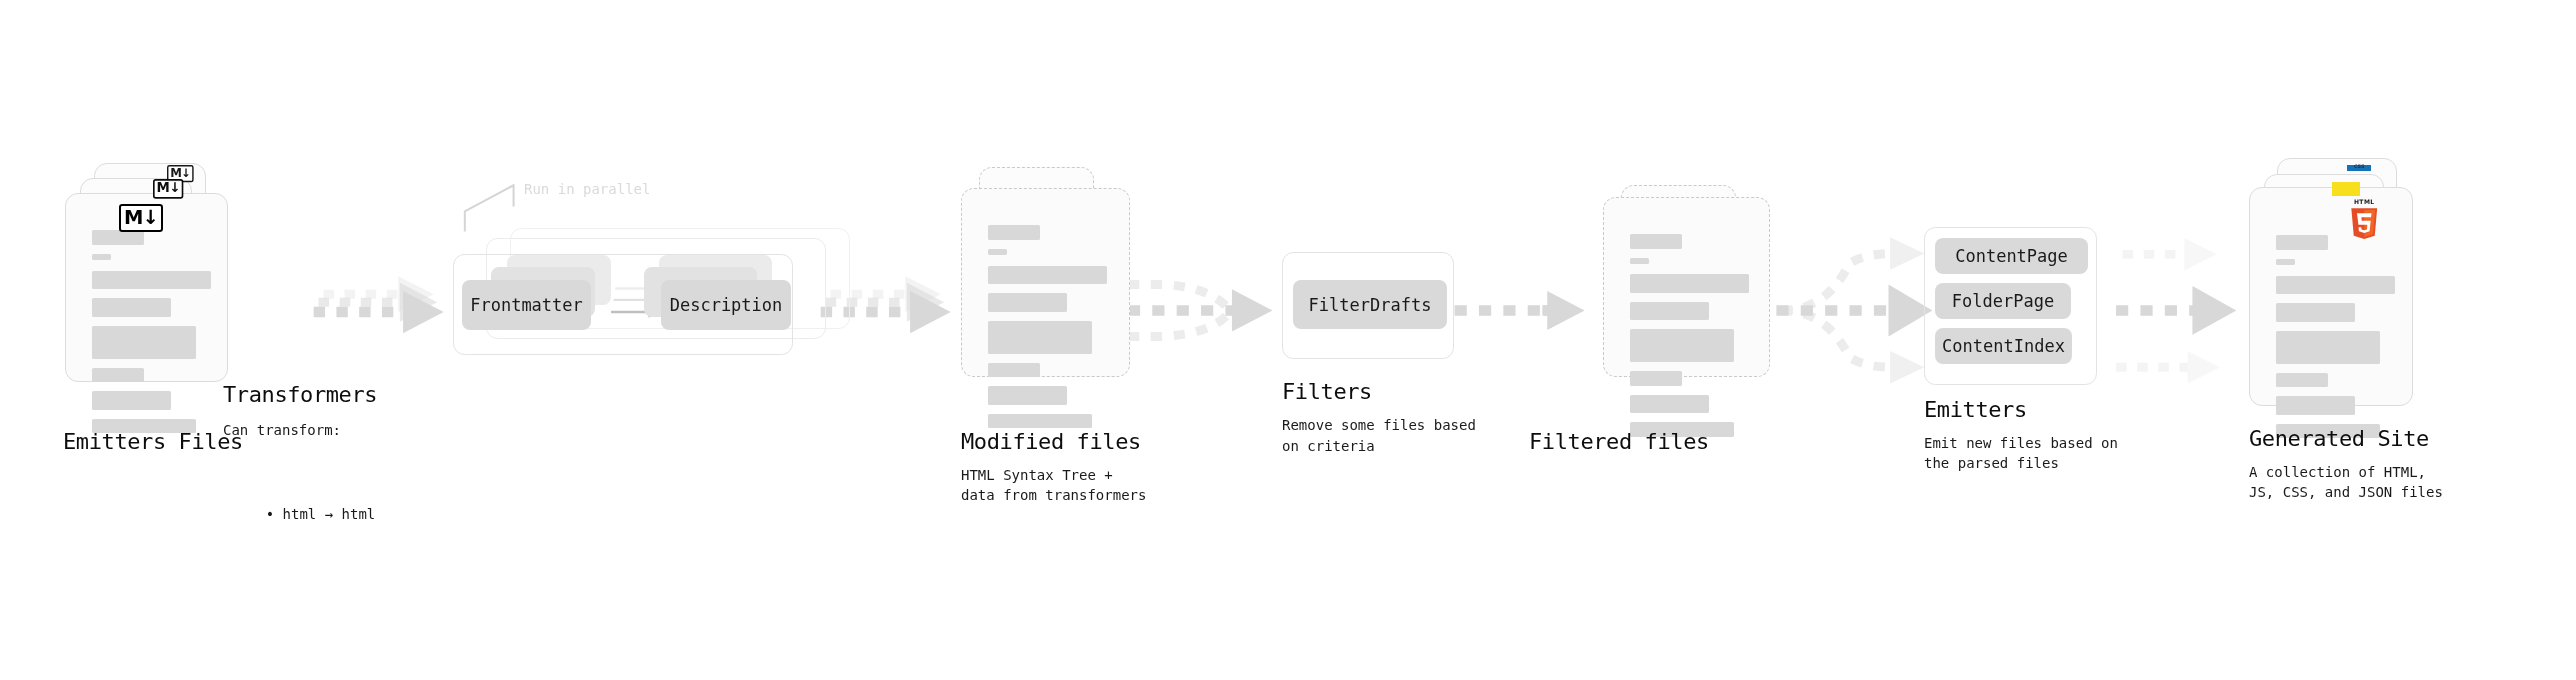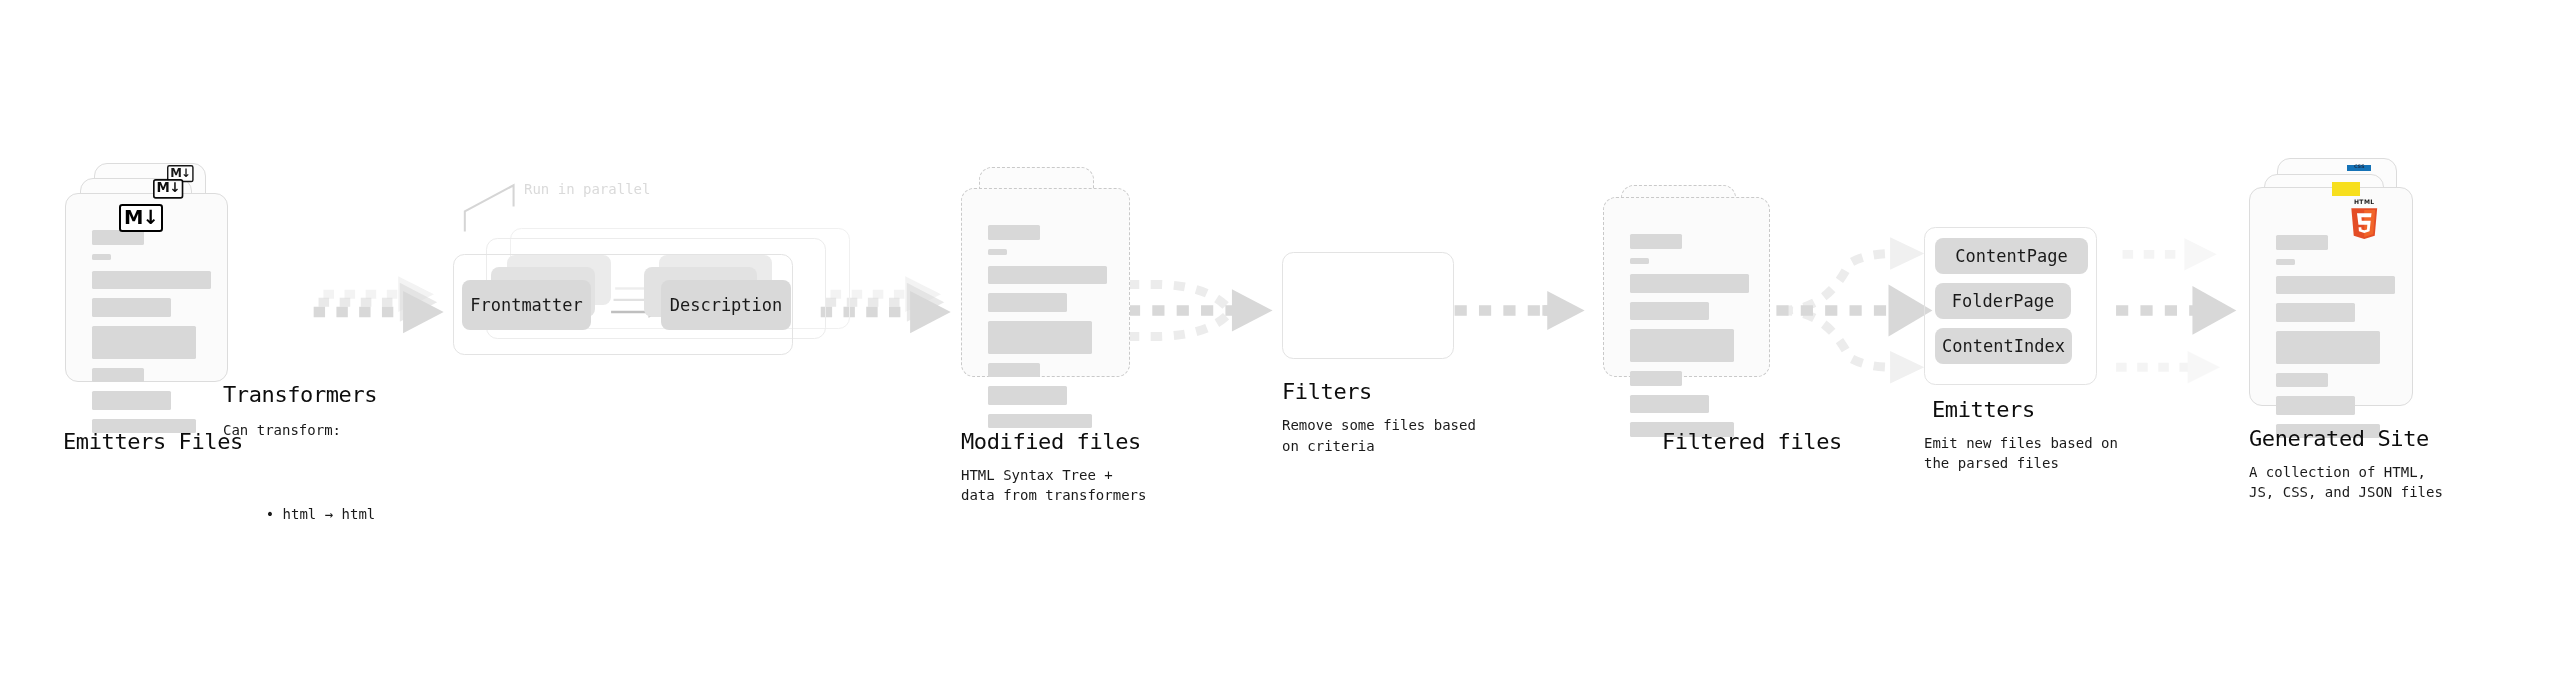--- a/index.html
+++ b/index.html
@@ -240,46 +240,47 @@
         <div class="line" style="width:79px;  height:18.7px;"></div>
         <div class="line" style="width:104px; height:14.6px;"></div>
       </div>
     </div>
   </div>
   <div class="title" style="left:961px; top:429px;">Modified files</div>
   <div class="caption" style="left:961px; top:465px;">HTML Syntax Tree +</div>
   <div class="caption" style="left:961px; top:485px;">data from transformers</div>
 
   <div class="groupbox" style="left:1282px; top:252px; width:172px; height:107px;"></div>
+  <div class="pill" style="left:1293px; top:280px; width:154px; height:49px;">FilterDrafts</div>
   <div class="title" style="left:1282px; top:379px;">Filters</div>
   <div class="caption" style="left:1282px; top:415px;">Remove some files based</div>
   <div class="caption" style="left:1282px; top:436px;">on criteria</div>
 
   <div class="stack" style="left:1603px; top:185px;">
     <div class="doc dashed" style="left:18px; top:0px; width:115px; height:32.5px; background:#fcfcfc;"></div>
     <div class="doc dashed" style="left:0px; top:12.2px; width:167px; height:180px;">
       <div class="doclines">
         <div class="line" style="width:52px;  height:14.6px;"></div>
         <div class="line" style="width:18.7px;  height:6.5px; margin-bottom:9.8px;"></div>
         <div class="line" style="width:119px; height:18.7px;"></div>
         <div class="line" style="width:79px;  height:18.7px;"></div>
         <div class="line" style="width:104px; height:32.5px;"></div>
         <div class="line" style="width:52px;  height:14.6px;"></div>
         <div class="line" style="width:79px;  height:18.7px;"></div>
         <div class="line" style="width:104px; height:14.6px;"></div>
       </div>
     </div>
   </div>
-  <div class="title" style="left:1662px; top:429px;">Filtered files</div>
+  <div class="title" style="left:1529px; top:429px;">Filtered files</div>
 
   <div class="groupbox" style="left:1924px; top:227px; width:173px; height:158px;"></div>
   <div class="pill" style="left:1935px; top:238px; width:153px; height:36px;">ContentPage</div>
   <div class="pill" style="left:1935px; top:283px; width:136px; height:36px;">FolderPage</div>
   <div class="pill" style="left:1935px; top:328px; width:137px; height:36px;">ContentIndex</div>
-  <div class="title" style="left:1924px; top:397px;margin-left:8px;">Emitters</div>
+  <div class="title" style="left:1924px; top:397px;">Emitters</div>
   <div class="caption" style="left:1924px; top:433px;">Emit new files based on</div>
   <div class="caption" style="left:1924px; top:453px;">the parsed files</div>
 
   <div class="stack" style="left:2249px; top:158px;">
     <div class="doc ghost" style="left:28px; top:0px; width:120px; height:47px;"></div>
     <div class="doc ghost" style="left:14.6px; top:16.3px; width:120px; height:47px;"></div>
     <div class="doc" style="left:0px; top:29px; width:164px; height:219px;">
       <div class="doclines" style="top:47px;">
         <div class="line" style="width:52px;  height:14.6px;"></div>
         <div class="line" style="width:18.7px;  height:6.5px; margin-bottom:10.6px;"></div>

